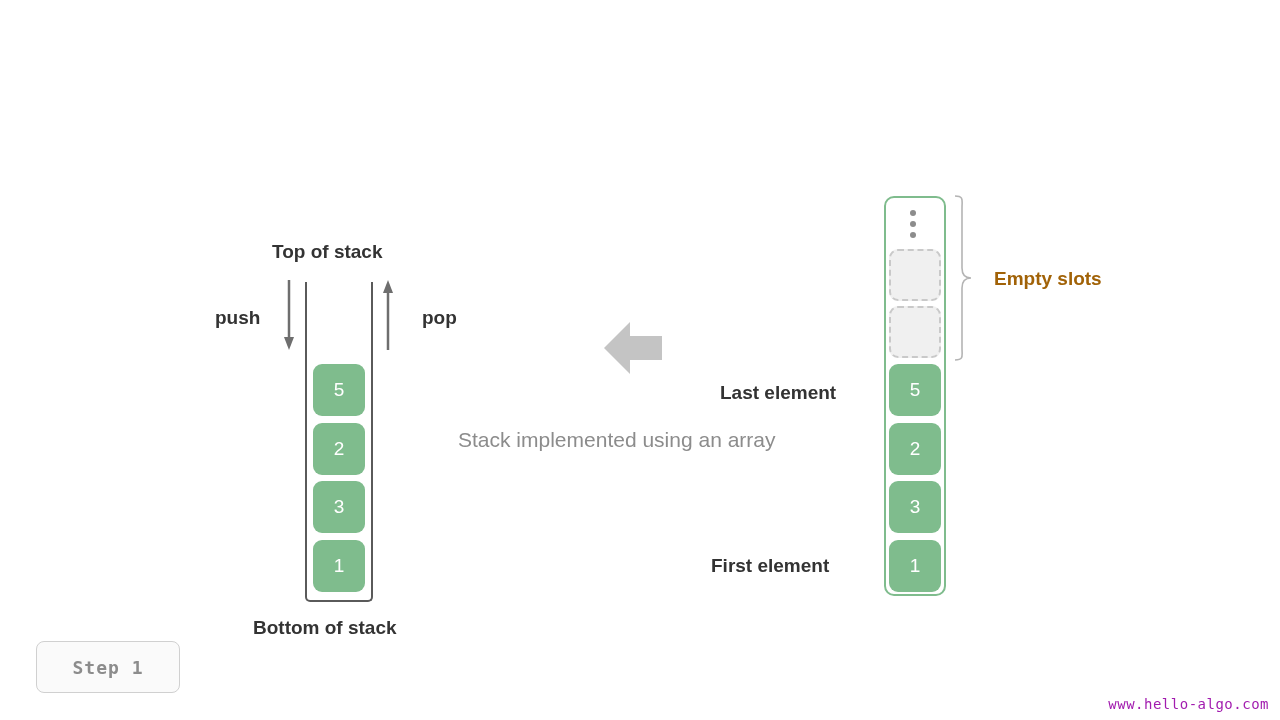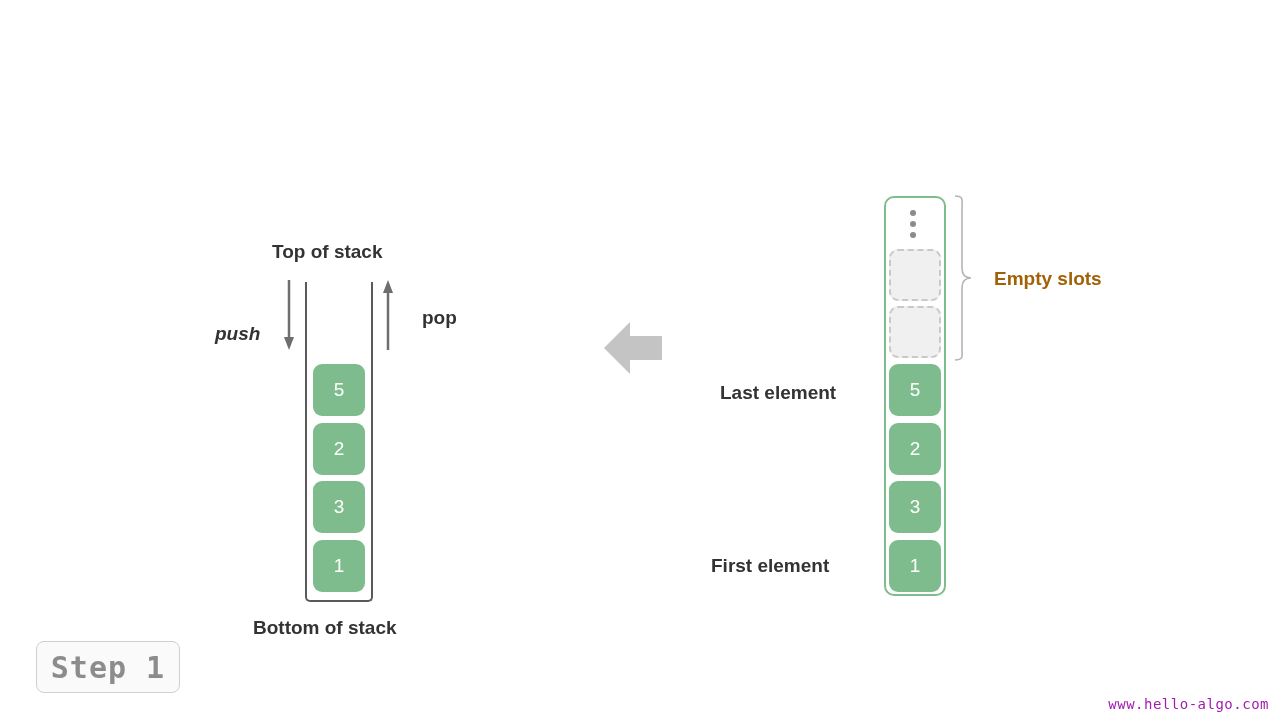--- a/index.html
+++ b/index.html
@@ -170,21 +170,21 @@
     border-radius: 8px;
     background: #fafafa;
     display: flex;
     align-items: center;
     justify-content: center;
     box-sizing: border-box;
   }
   #step-badge span {
     font-family: "DejaVu Sans Mono", monospace;
     font-weight: bold;
-    font-size: 30px;
+    font-size: 18px;
     color: #8c8c8c;
     letter-spacing: 1px;
   }
 
   
   #watermark {
     position: absolute;
     right: 36px;
     bottom: 8px;
     font-family: "DejaVu Sans Mono", monospace;
@@ -194,21 +194,21 @@
     letter-spacing: 0.5px;
   }
 </style>
 </head>
 <body>
 
 <div class="canvas">
 
   <div class="label-dark" style="left:272px; top:242px;">Top of stack</div>
 
-  <div class="label-dark" style="left:215px; top:324px;font-style:italic;">push</div>
+  <div class="label-dark" style="left:215px; top:308px;">push</div>
 
   <div class="label-dark" style="left:422px; top:308px;">pop</div>
 
   <svg class="vert-arrow" style="left:282px; top:280px;" viewBox="0 0 14 70">
     <line x1="7" y1="0" x2="7" y2="60" stroke="#6e6e6e" stroke-width="2.5"></line>
     <polygon points="7,70 2,57 12,57" fill="#6e6e6e"></polygon>
   </svg>
 
   <svg class="vert-arrow" style="left:381px; top:280px;" viewBox="0 0 14 70">
     <line x1="7" y1="10" x2="7" y2="70" stroke="#6e6e6e" stroke-width="2.5"></line>
@@ -221,20 +221,21 @@
   <div class="stack-cell" style="top:423px;">2</div>
   <div class="stack-cell" style="top:481px;">3</div>
   <div class="stack-cell" style="top:540px;">1</div>
 
   <div class="label-dark" style="left:253px; top:618px;">Bottom of stack</div>
 
   <svg id="transform-arrow" viewBox="0 0 58 52">
     <polygon points="0,26 26,0 26,14 58,14 58,38 26,38 26,52" fill="#c4c4c4"></polygon>
   </svg>
 
+  <div class="caption" style="left:458px; top:429px;">Stack implemented using an array</div>
 
   <div id="array-container"></div>
 
   <div id="ellipsis-icon">
     <div class="dot"></div>
     <div class="dot"></div>
     <div class="dot"></div>
   </div>
 
   <div class="array-slot-empty" style="top:249px;"></div>

